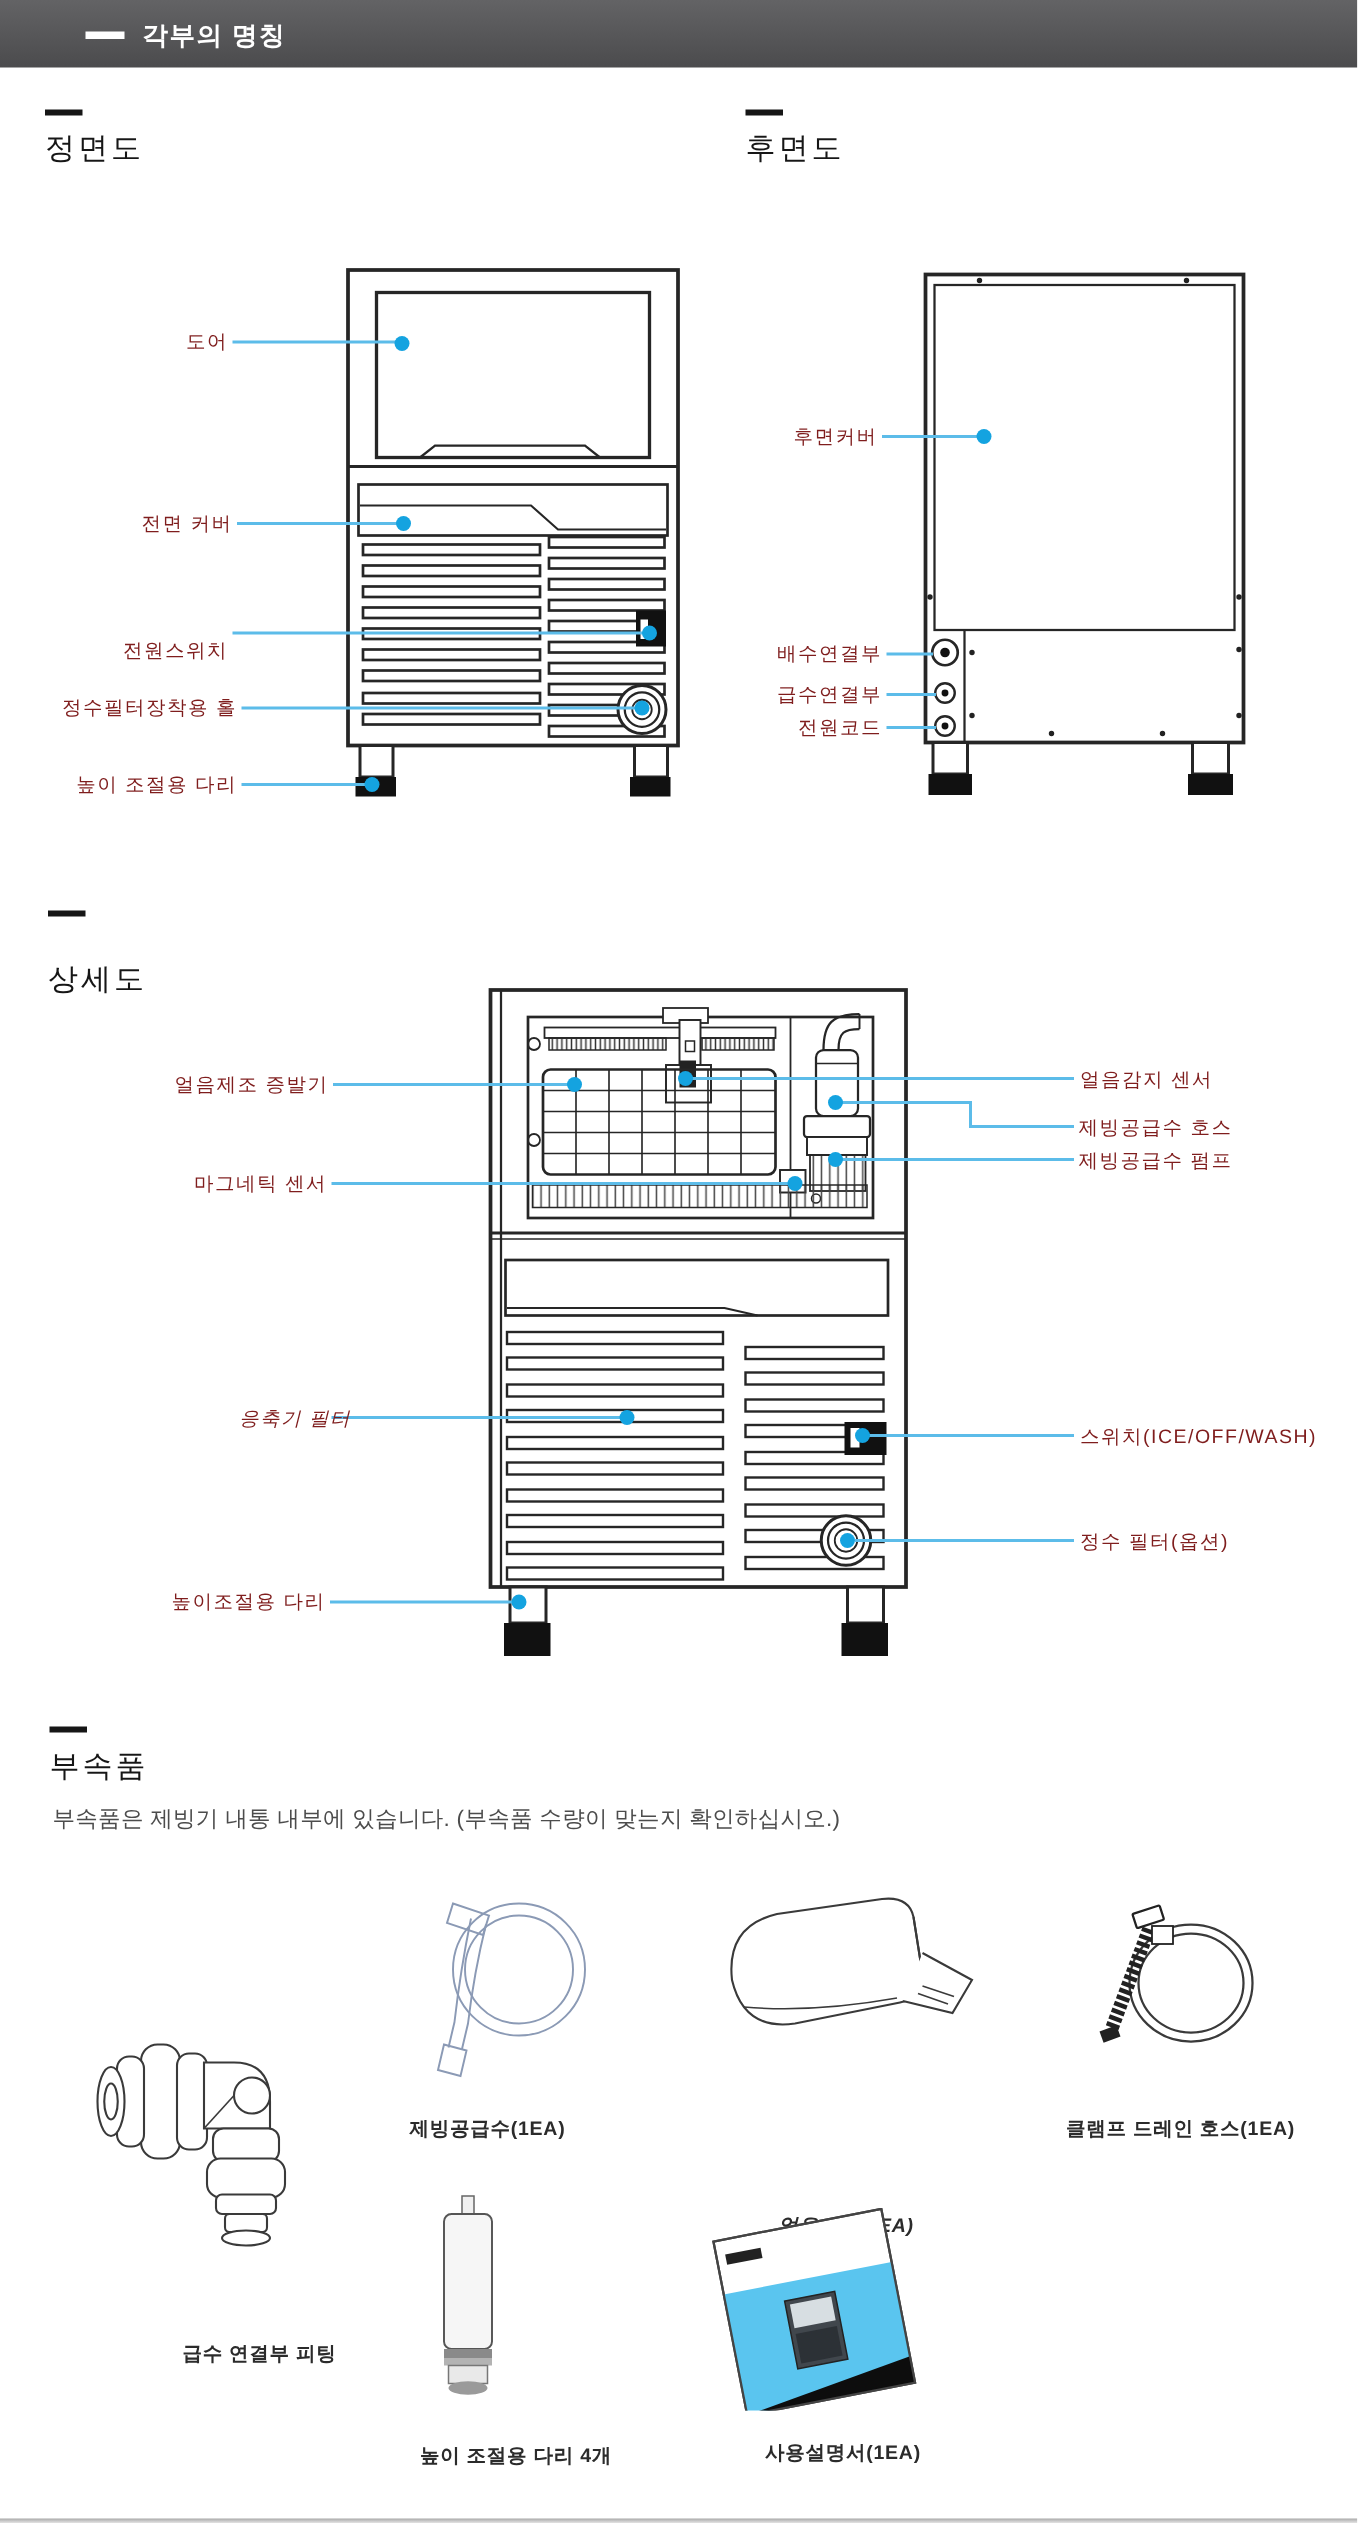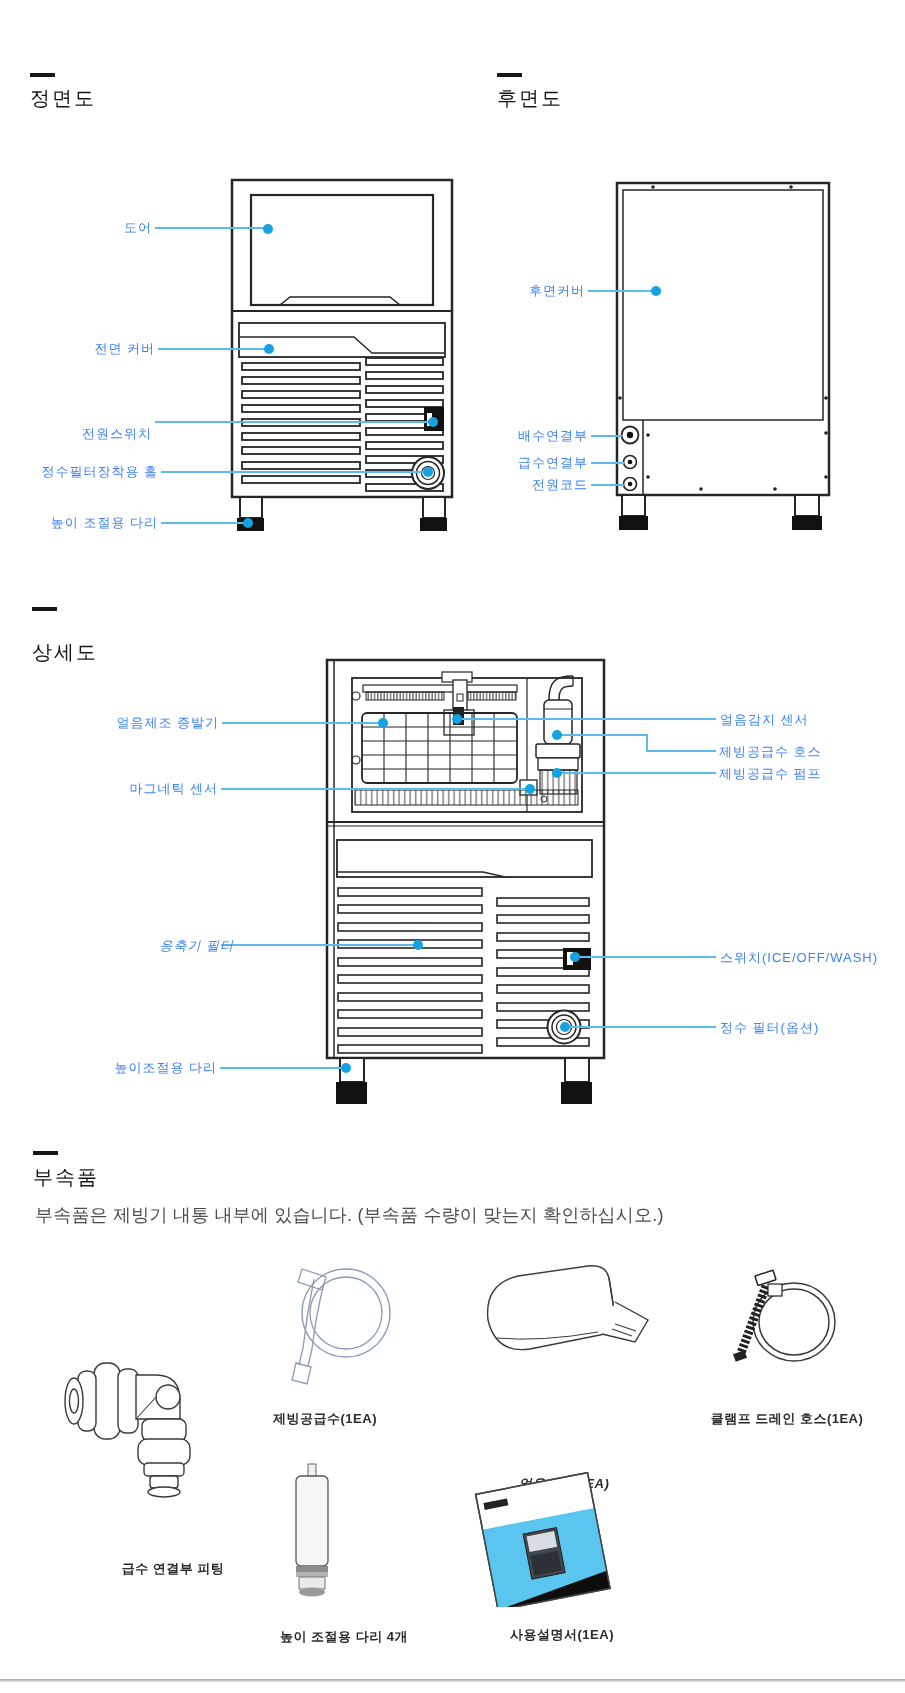--- a/index.html
+++ b/index.html
@@ -7,40 +7,44 @@
   .page { position:relative; width:905px; height:1693px; background:#fff; overflow:hidden; }
 
   .header { position:absolute; left:0; top:0; width:905px; height:45px;
             background:linear-gradient(180deg,#636365 0%,#565658 55%,#4b4b4d 100%); z-index:2; }
   .header-dash { position:absolute; left:57px; top:21px; width:26px; height:5px; background:#fff; }
   .header-title { position:absolute; left:95px; top:12px; color:#fff; font-size:17px; font-weight:bold; letter-spacing:1px; }
 
   .sec-dash { position:absolute; width:25px; height:4px; background:#161616; z-index:2; }
   .sec-title { position:absolute; font-size:20px; color:#161616; letter-spacing:2px; z-index:2; }
 
-  .cl { position:absolute; font-size:13px; color:#3b82f6; letter-spacing:1px; white-space:nowrap; line-height:15px; z-index:6; }
+  .cl { position:absolute; font-size:13px; color:#7f1d1d; letter-spacing:1px; white-space:nowrap; line-height:15px; z-index:6; }
   .cl.r { text-align:right; }
   .ln  { position:absolute; height:2px; background:#5cbce9; z-index:4; }
   .lnv { position:absolute; width:2px;  background:#5cbce9; z-index:4; }
   .dt  { position:absolute; width:10px; height:10px; border-radius:50%; background:#14a3e0; z-index:5; }
 
   svg.diagram { position:absolute; z-index:3; }
 
-  .note { position:absolute; font-size:18px; color:#4c4c4c; letter-spacing:0.2px; z-index:2; }
+  .note { position:absolute; font-size:15px; color:#4c4c4c; letter-spacing:0.2px; z-index:2; }
   .note.blue { color:#3492c8; }
   .acc-lbl { position:absolute; font-size:13px; font-weight:bold; color:#2b2b2b; text-align:center; letter-spacing:0.5px; z-index:2; }
 
   .divider { position:absolute; left:0; top:1679px; width:905px; height:3px;
              background:linear-gradient(180deg,#a9a9a9,#e3e3e3); }
 </style>
 </head>
 <body>
 
 <div class="page">
 
+  <div class="header">
+    <div class="header-dash"></div>
+    <div class="header-title">각부의 명칭</div>
+  </div>
 
   <div class="sec-dash" style="left:30px; top:73px;"></div>
   <div class="sec-title" style="left:30px; top:85px;">정면도</div>
 
   <svg class="diagram" style="left:230px; top:178px;" width="224" height="354" viewBox="0 0 224 354">
     <g fill="none" stroke="#262626">
       <rect x="2" y="2" width="220" height="317" stroke-width="2.5" fill="#fff"></rect>
       <rect x="21" y="17" width="182" height="110" stroke-width="2.2"></rect>
       <path d="M50,127 L60,119 H160 L170,127" stroke-width="1.5"></path>
       <line x1="2" y1="133" x2="222" y2="133" stroke-width="2"></line>

